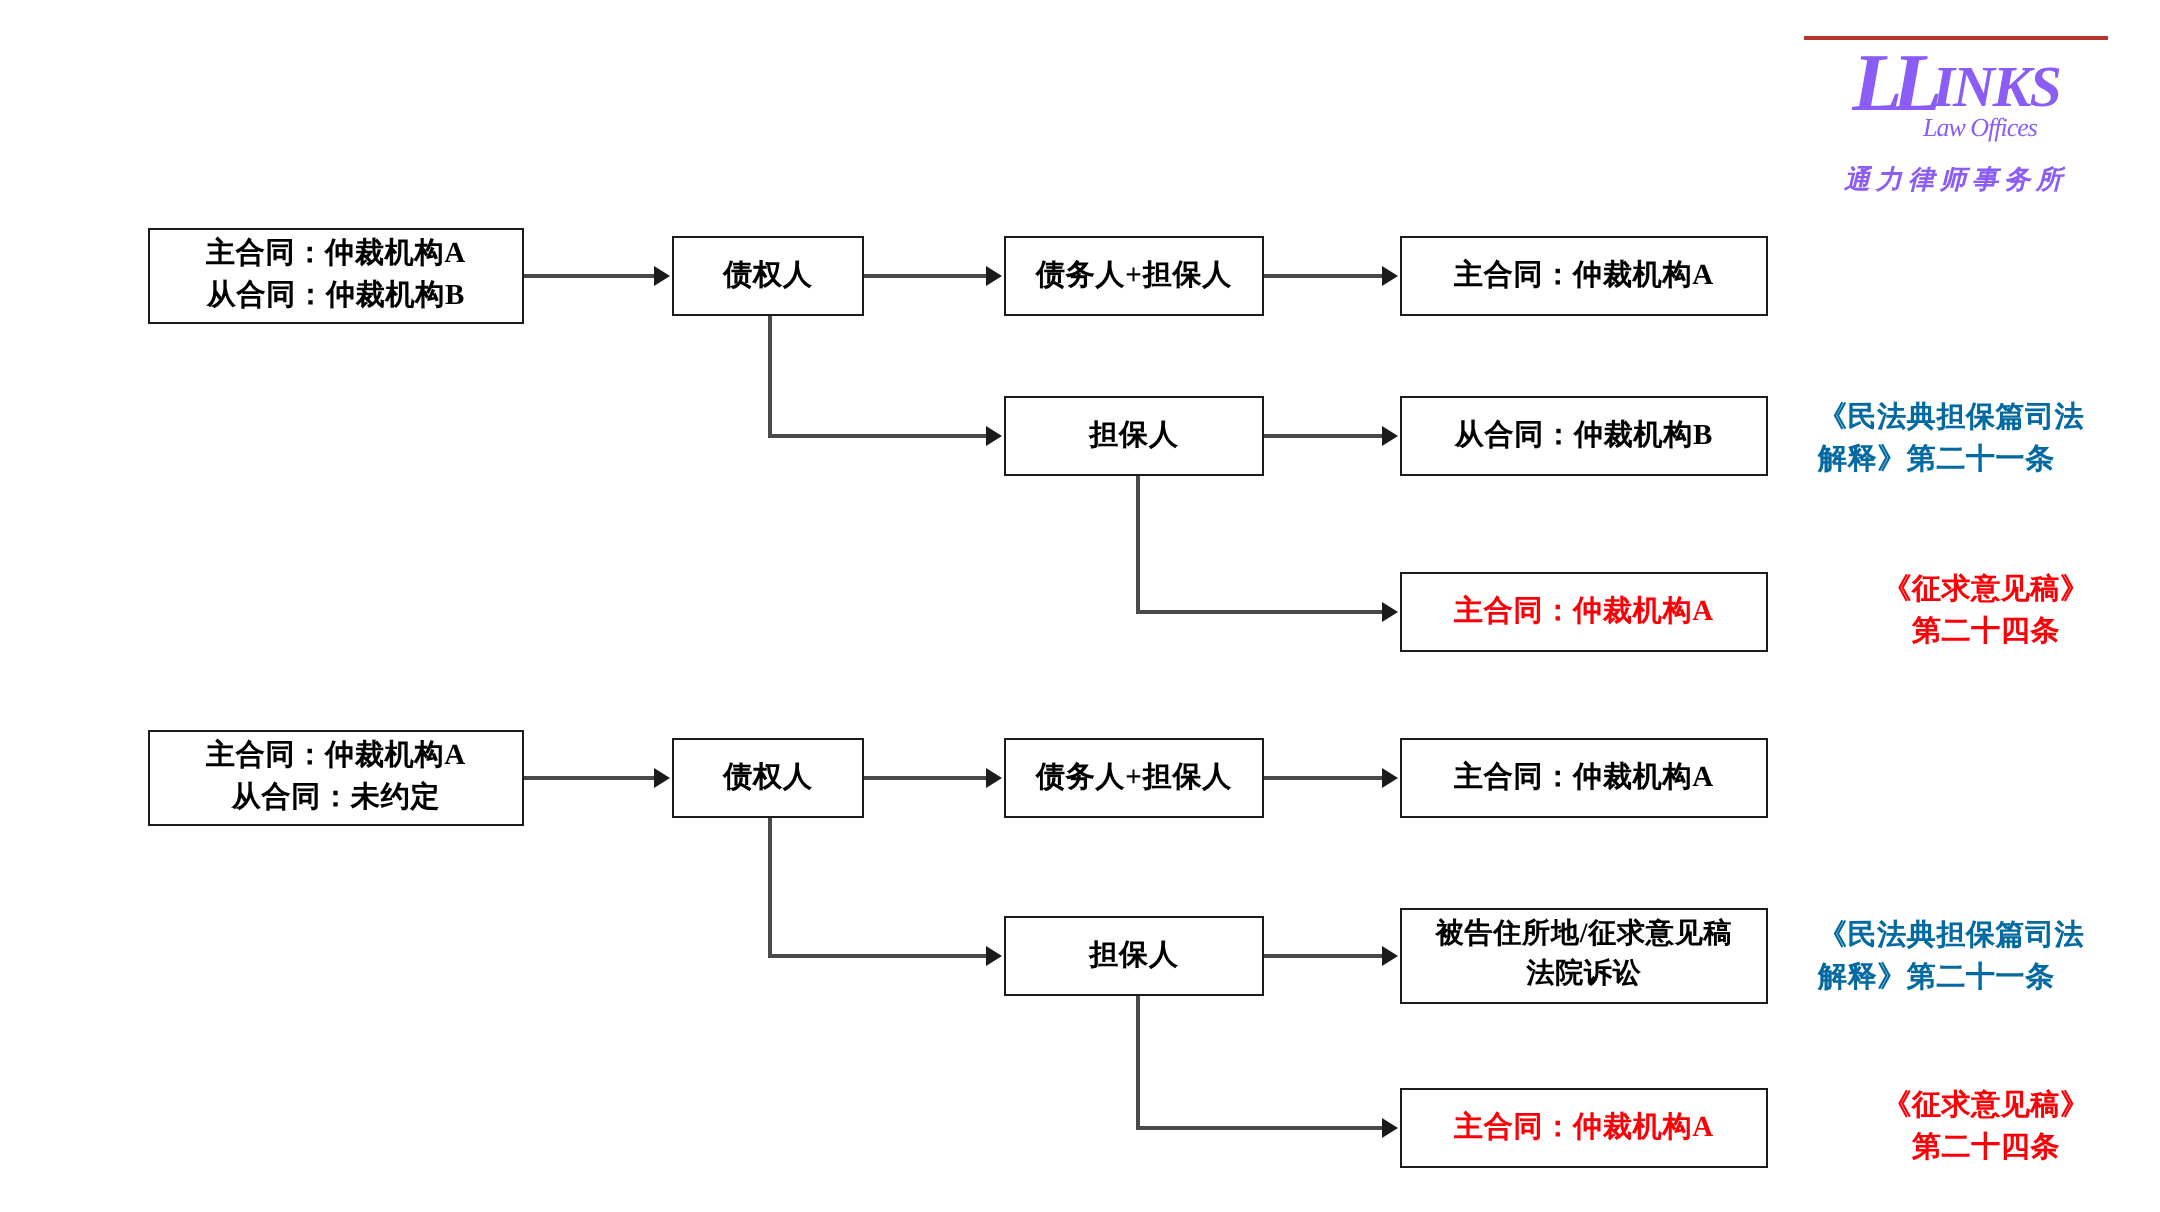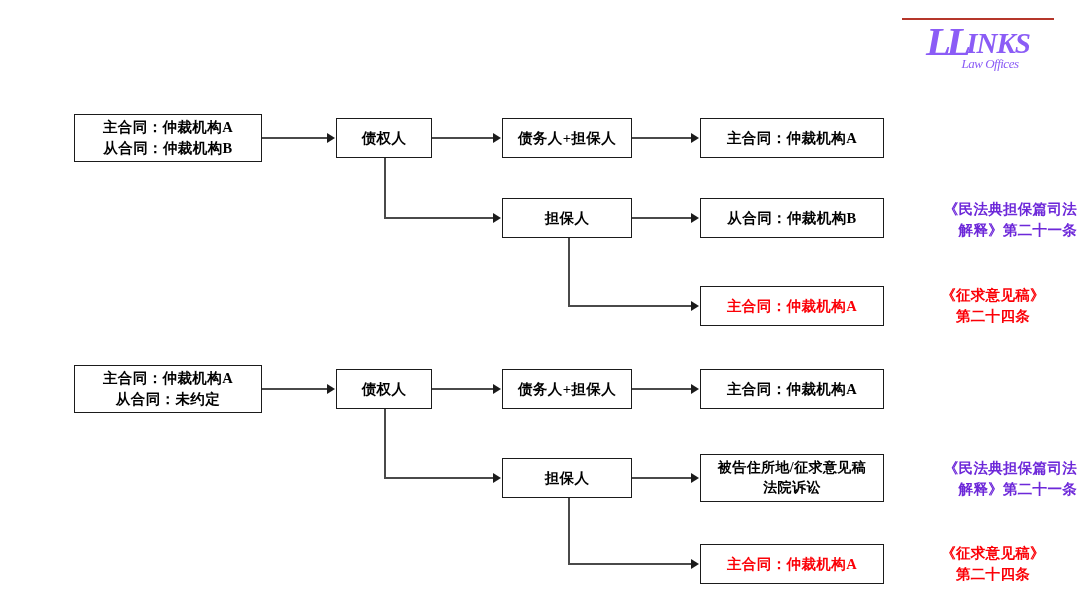--- a/index.html
+++ b/index.html
@@ -86,21 +86,21 @@
 
   
   .anno {
     position: absolute;
     font-size: 14.5px;
     font-weight: bold;
     line-height: 1.45;
     letter-spacing: 0.3px;
     white-space: pre-line;
   }
-  .anno.black { color: #6d28d9; text-align: right; }
+  .anno.black { color: #0369a1; text-align: left; }
   .anno.red { color: #fb0007; text-align: center; }
 
   
   .hline, .vline {
     position: absolute;
     background: #4a4a4a;
   }
   .hline { height: 1.8px; }
   .vline { width: 1.8px; }
   .arrow {
@@ -113,20 +113,21 @@
 </style>
 </head>
 <body>
 
 <div class="logo">
   <div class="logo-rule"></div>
   <div class="logo-main">
     <span class="logo-ll">LL</span><span class="logo-inks">INKS</span>
   </div>
   <div class="logo-sub">Law Offices</div>
+  <div class="logo-cn">通力律师事务所</div>
 </div>
 
 <div class="box" style="left:74px; top:114px; width:188px; height:48px;">主合同：仲裁机构A
 从合同：仲裁机构B</div>
 
 <div class="box" style="left:336px; top:118px; width:96px; height:40px;">债权人</div>
 
 <div class="box" style="left:502px; top:118px; width:130px; height:40px;">债务人+担保人</div>
 
 <div class="box" style="left:700px; top:118px; width:184px; height:40px;">主合同：仲裁机构A</div>

